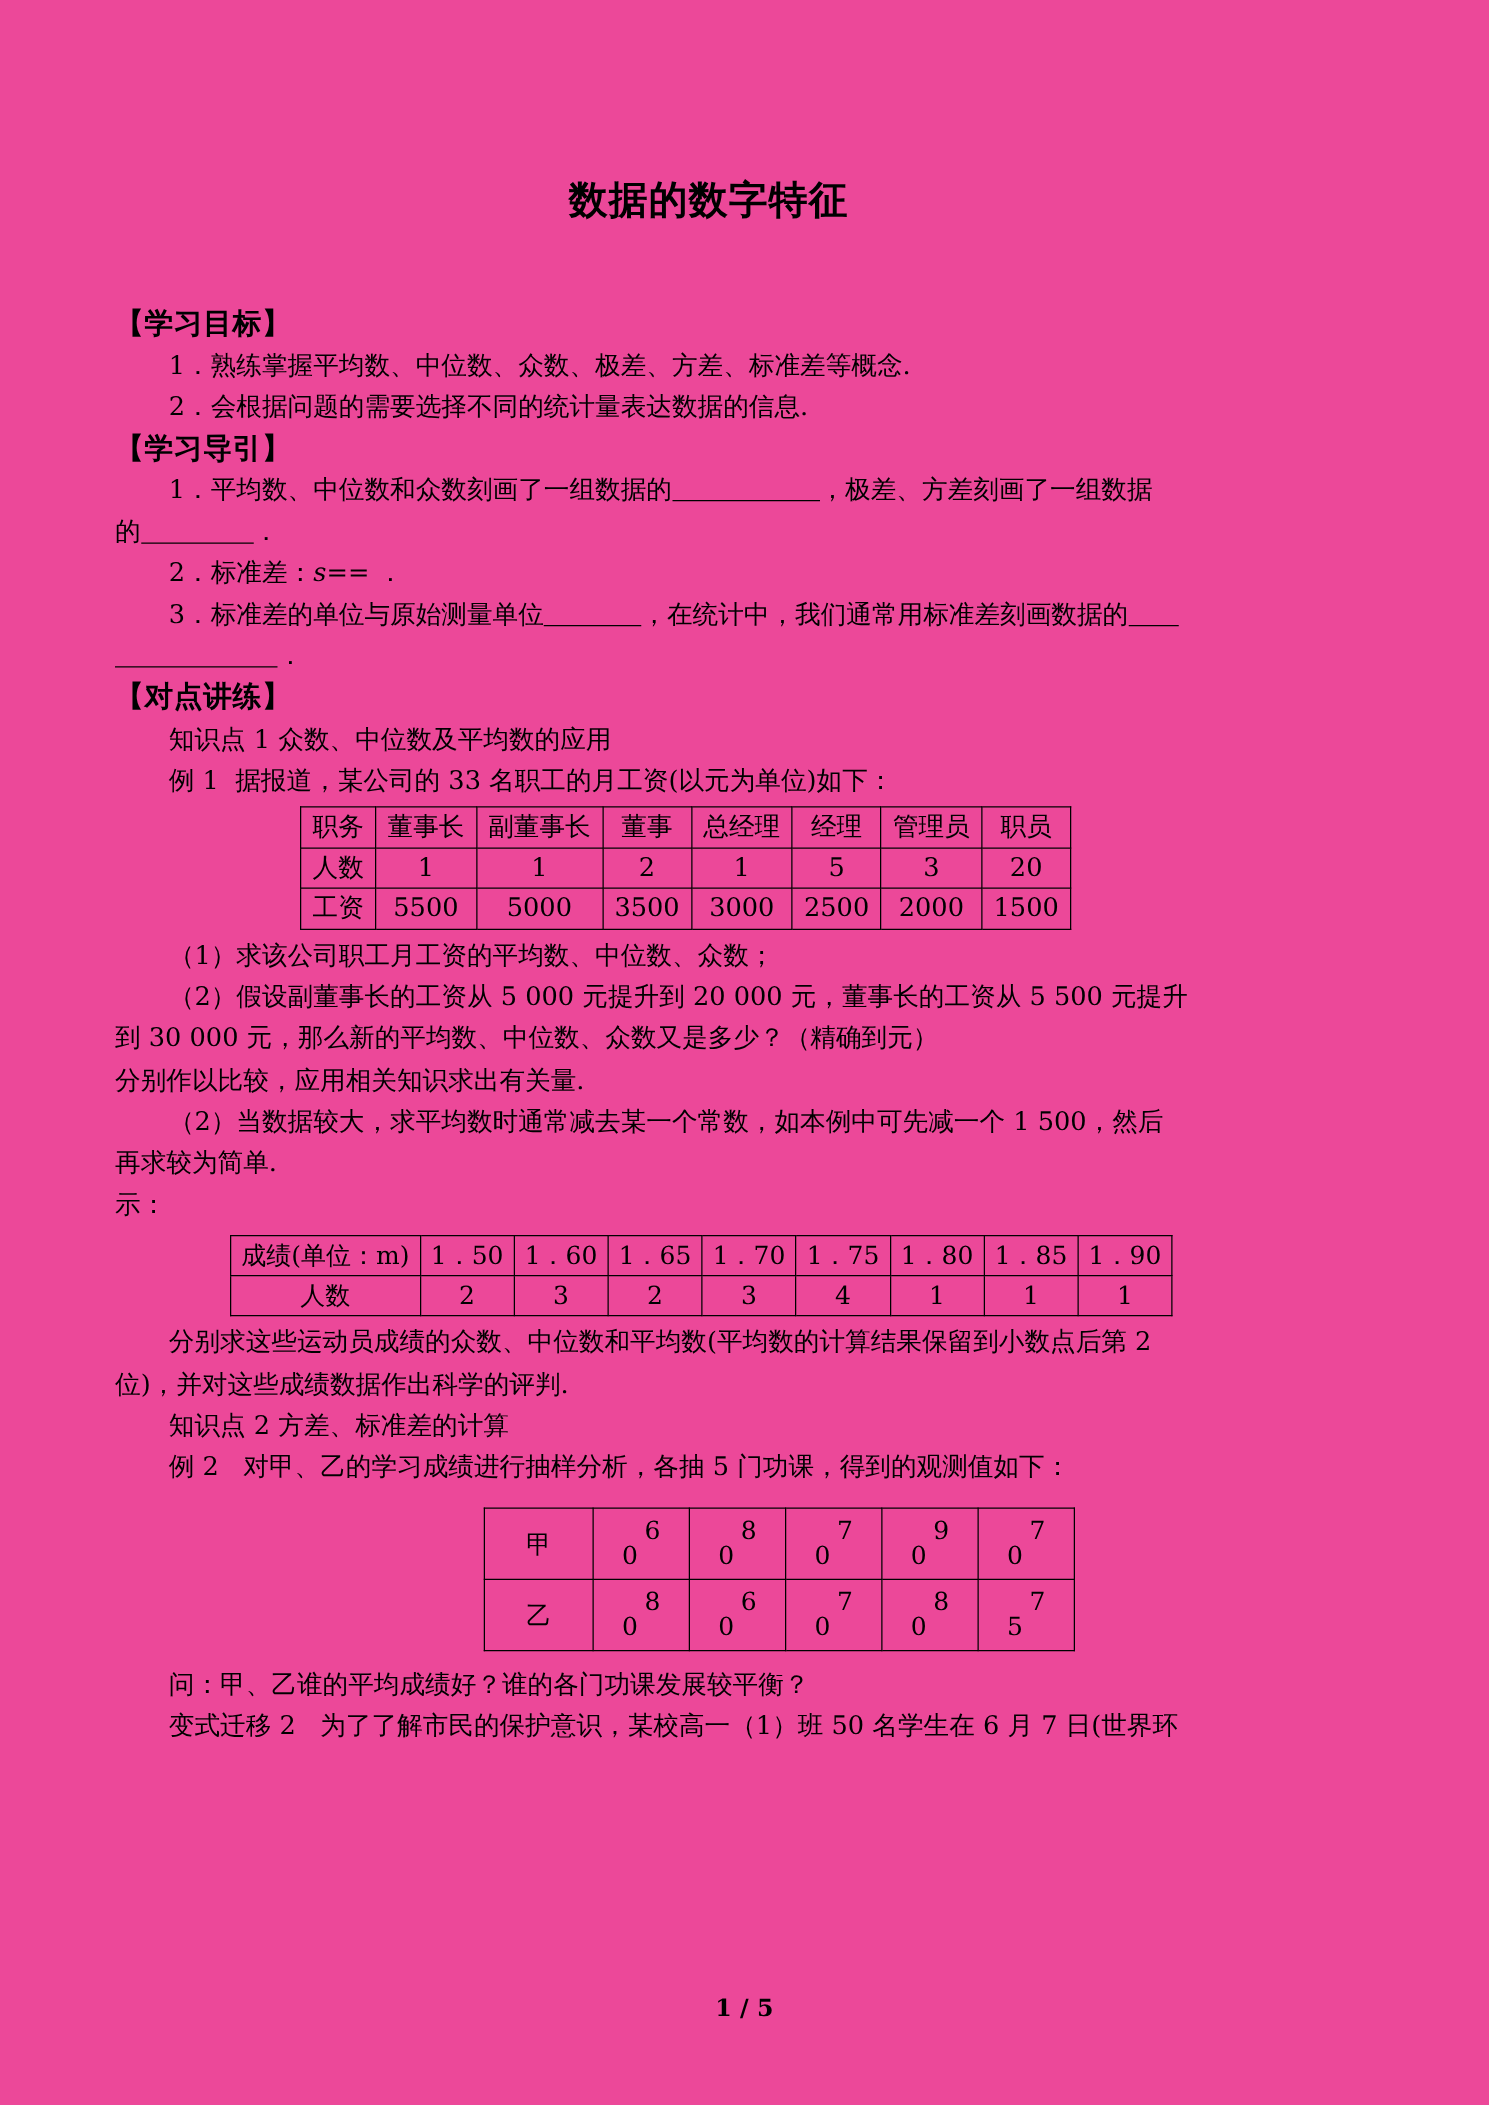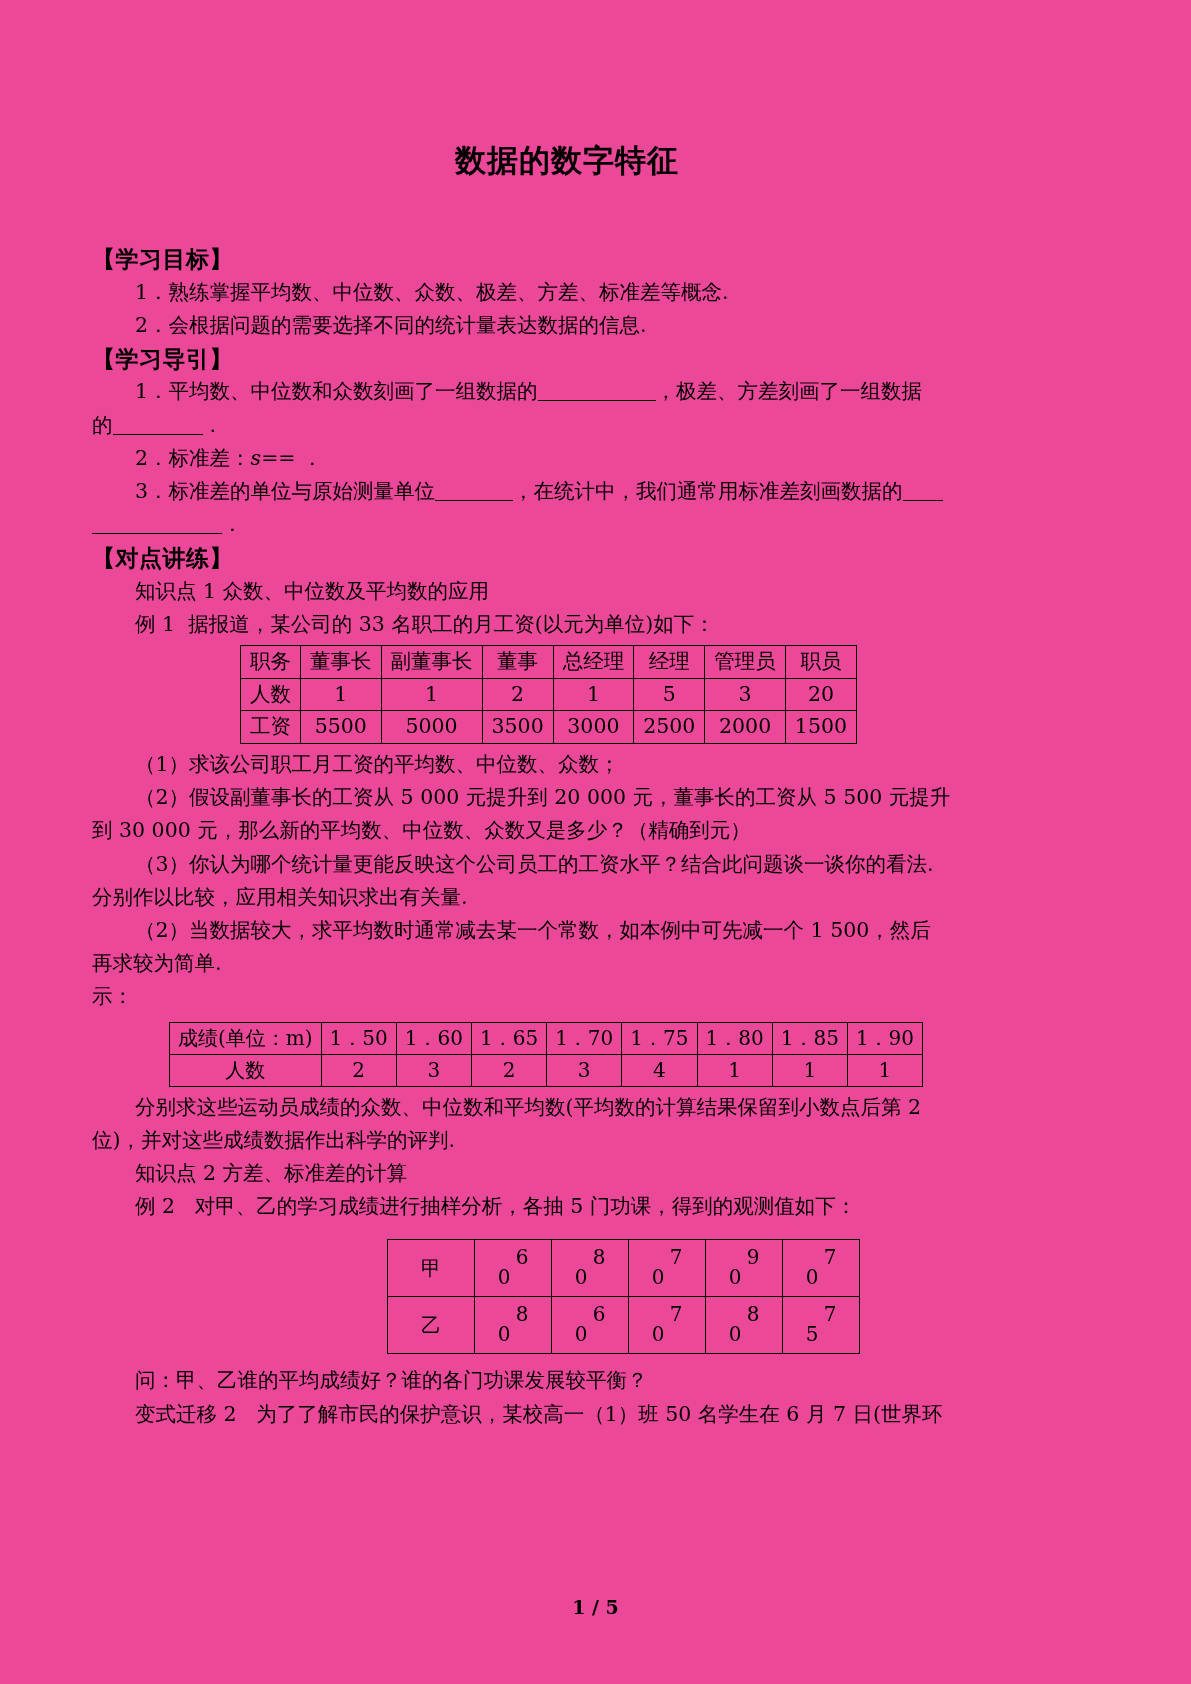--- a/index.html
+++ b/index.html
@@ -64,21 +64,21 @@
     line-height: 1.25;
   }
   table.grid td {
     border: 1.4px solid #000;
     text-align: center;
     padding: 3px 7px;
     white-space: nowrap;
     font-family: "DejaVu Serif", "Liberation Serif", serif;
   }
   .tbl-wrap-1 { margin: 4px 0 4px 148px; }
-  .tbl-wrap-2 { margin: 8px 0 4px 41px; padding-left: 36px; }
+  .tbl-wrap-2 { margin: 8px 0 4px 56px; padding-left: 36px; }
   .tbl-wrap-3 { margin: 16px 0 10px 295px; }
 
   table.grid.t1 td { padding: 3px 9px; font-size: 20.5px; }
   table.grid.t2 td { padding: 3px 8px; font-size: 20px; }
   table.grid.t3 td {
     padding: 2px 6px;
     height: 52px;
     width: 64px;
     vertical-align: middle;
     font-size: 20px;
@@ -175,21 +175,20 @@
           <td>2000</td>
           <td>1500</td>
         </tr>
       </tbody>
         </table>
     </div>
 
     <p class="para indent-item">（1）求该公司职工月工资的平均数、中位数、众数；</p>
     <p class="para indent-item">（2）假设副董事长的工资从 5 000 元提升到 20 000 元，董事长的工资从 5 500 元提升</p>
     <p class="para">到 30 000 元，那么新的平均数、中位数、众数又是多少？（精确到元）</p>
-    <p class="para indent-item">（3）你认为哪个统计量更能反映这个公司员工的工资水平？结合此问题谈一谈你的看法.</p>
 
     <p class="para">分别作以比较，应用相关知识求出有关量.</p>
     <p class="para indent-item">（2）当数据较大，求平均数时通常减去某一个常数，如本例中可先减一个 1 500，然后</p>
     <p class="para">再求较为简单.</p>
 
     <p class="para">示：</p>
 
     <div class="tbl-wrap-2">
       <table class="grid t2">
         <tbody>

